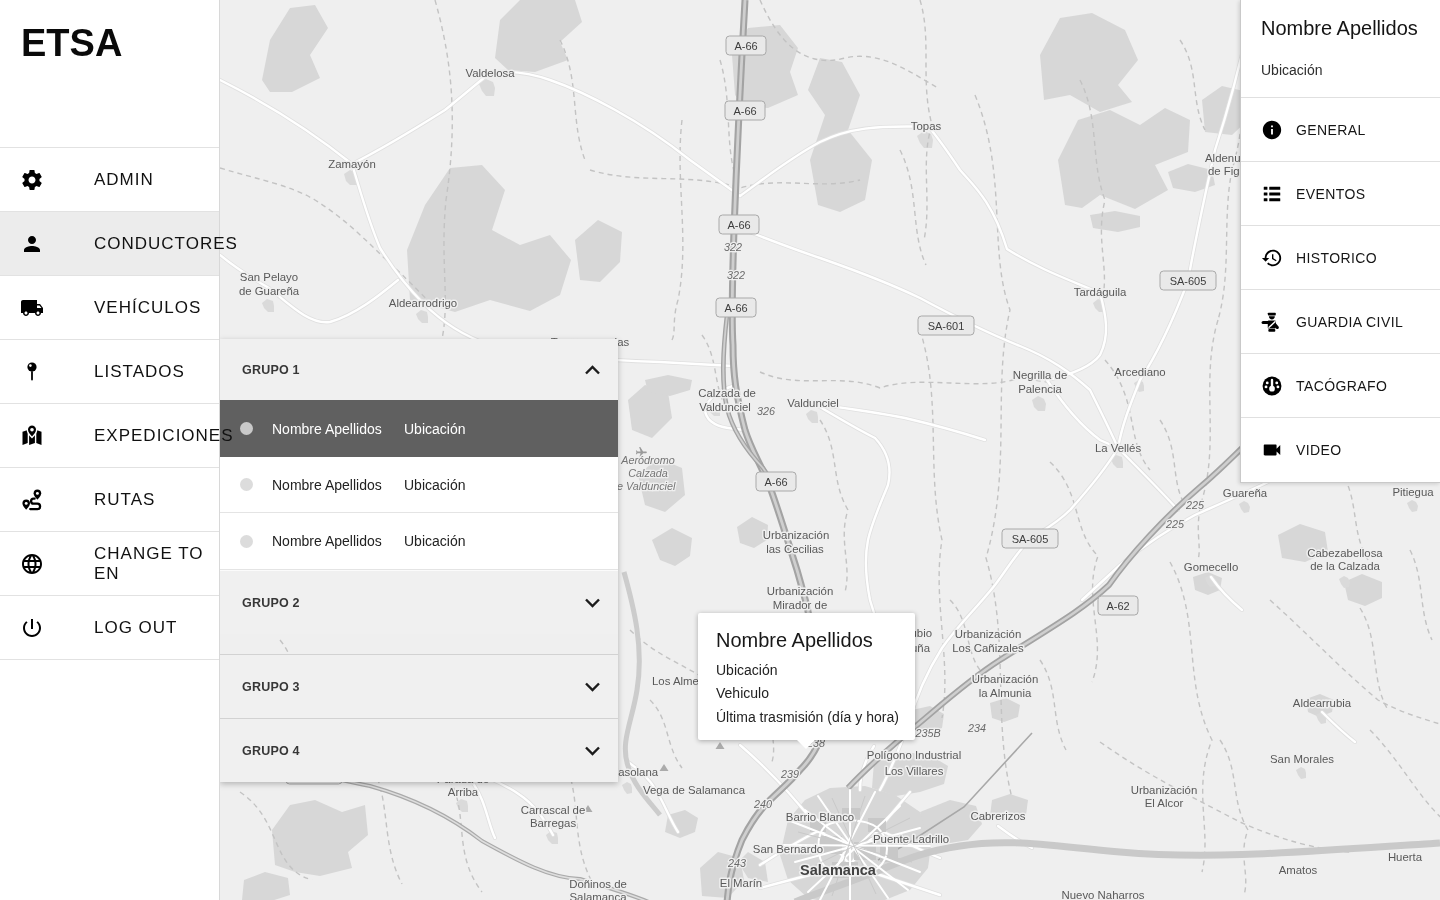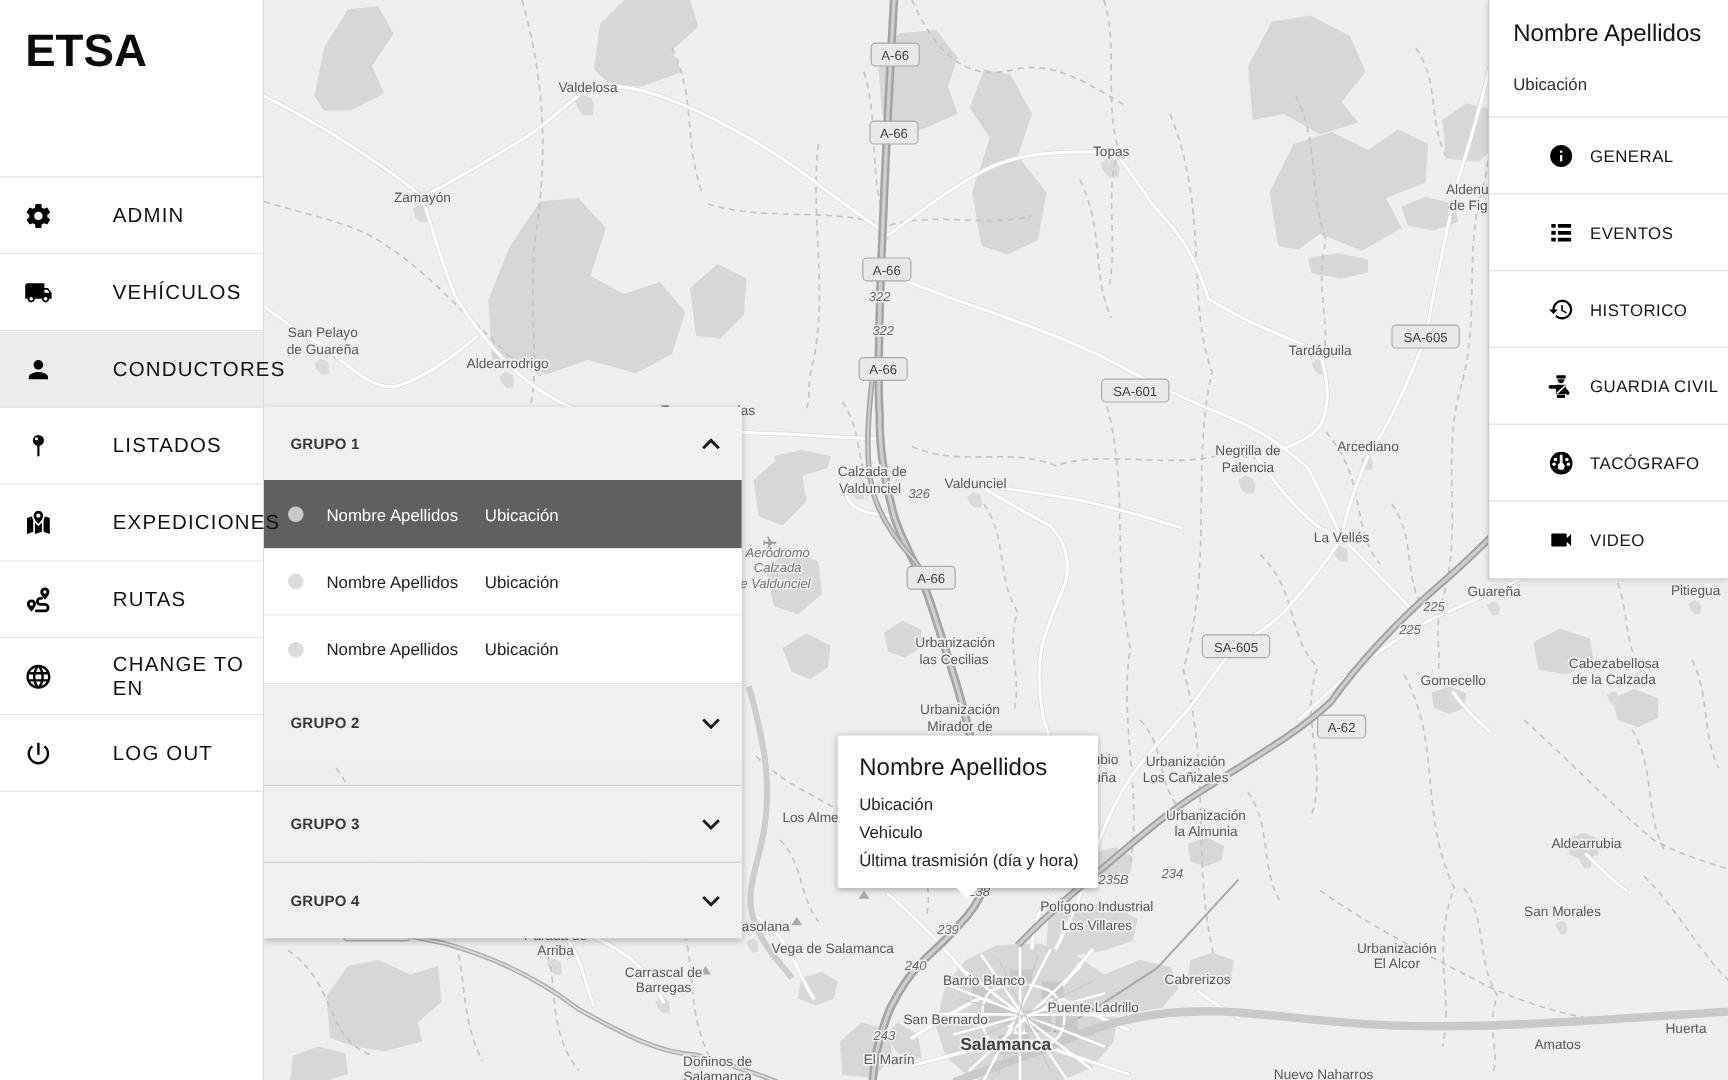--- a/index.html
+++ b/index.html
@@ -30,21 +30,21 @@
   .grow .n1{margin-left:19px;font-size:14px;color:#222;width:132px;}
   .grow .n2{margin-left:0;font-size:14px;color:#222;}
   .grow.sel .n1,.grow.sel .n2{color:#fff;}
   
   #rpanel{position:absolute;left:1240px;top:0;width:200px;height:483px;background:#fff;
     border-left:1px solid #c9c9c9;border-bottom:1px solid #c9c9c9;box-sizing:border-box;z-index:30;
     box-shadow:-1px 1px 4px rgba(0,0,0,0.15);}
   #rphead{height:97px;border-bottom:1px solid #e0e0e0;position:relative;}
   #rphead .t1{position:absolute;left:20px;top:17px;font-size:20px;color:#141414;}
   #rphead .t2{position:absolute;left:20px;top:62px;font-size:14px;color:#2e2e2e;}
-  .ritem{height:63px;border-bottom:1px solid #e0e0e0;display:flex;align-items:center;padding-left:29px;}
+  .ritem{height:63px;border-bottom:1px solid #e0e0e0;display:flex;align-items:center;}
   .ritem .ic{width:22px;height:22px;margin-left:20px;flex:none;}
   .ritem .lb{margin-left:13px;font-size:14px;color:#161616;letter-spacing:0.4px;}
   
   #popup{position:absolute;left:698px;top:613px;width:217px;height:127px;background:#fff;
     border-radius:2px;z-index:15;box-shadow:0 1px 5px rgba(0,0,0,0.3);}
   #popup .pt{position:absolute;left:18px;top:16px;font-size:20px;color:#181818;}
   .pline{position:absolute;left:18px;font-size:14px;color:#222;}
   #popup:after{content:"";position:absolute;left:99px;top:127px;width:0;height:0;
     border-left:9px solid transparent;border-right:9px solid transparent;border-top:9px solid #fff;}
 </style>
@@ -410,31 +410,31 @@
 
   <div id="sidebar">
     <div id="logo">ETSA</div>
     <div id="menu">
       <div class="mitem first">
         <svg class="ic" viewBox="0 0 24 24">
             <path fill="#000" d="M19.43 12.98c.04-.32.07-.64.07-.98s-.03-.66-.07-.98l2.11-1.65c.19-.15.24-.42.12-.64l-2-3.46c-.12-.22-.39-.3-.61-.22l-2.49 1c-.52-.4-1.08-.73-1.69-.98l-.38-2.65C14.46 2.18 14.25 2 14 2h-4c-.25 0-.46.18-.49.42l-.38 2.65c-.61.25-1.17.59-1.69.98l-2.49-1c-.23-.09-.49 0-.61.22l-2 3.46c-.13.22-.07.49.12.64l2.11 1.65c-.04.32-.07.65-.07.98s.03.66.07.98l-2.11 1.65c-.19.15-.24.42-.12.64l2 3.46c.12.22.39.3.61.22l2.49-1c.52.4 1.08.73 1.69.98l.38 2.65c.03.24.24.42.49.42h4c.25 0 .46-.18.49-.42l.38-2.65c.61-.25 1.17-.59 1.69-.98l2.49 1c.23.09.49 0 .61-.22l2-3.46c.12-.22.07-.49-.12-.64l-2.11-1.65zM12 15.5c-1.93 0-3.5-1.57-3.5-3.5s1.57-3.5 3.5-3.5 3.5 1.57 3.5 3.5-1.57 3.5-3.5 3.5z"></path>
           </svg>
         <div class="lb">ADMIN</div>
       </div>
+      <div class="mitem sel">
+        <svg class="ic" viewBox="0 0 24 24">
+            <path fill="#000" d="M12 12c2.21 0 4-1.79 4-4s-1.79-4-4-4-4 1.79-4 4 1.79 4 4 4zm0 2c-2.67 0-8 1.34-8 4v2h16v-2c0-2.66-5.33-4-8-4z"></path>
+          </svg>
+        <div class="lb">CONDUCTORES</div>
+      </div>
       <div class="mitem">
         <svg class="ic" viewBox="0 0 24 24">
             <path fill="#000" d="M20 8h-3V4H3c-1.1 0-2 .9-2 2v11h2c0 1.66 1.34 3 3 3s3-1.34 3-3h6c0 1.66 1.34 3 3 3s3-1.34 3-3h2v-5l-3-4zM6 18.5c-.83 0-1.5-.67-1.5-1.5s.67-1.5 1.5-1.5 1.5.67 1.5 1.5-.67 1.5-1.5 1.5zm13.5-9l1.96 2.5H17V9.5h2.5zm-1.5 9c-.83 0-1.5-.67-1.5-1.5s.67-1.5 1.5-1.5 1.5.67 1.5 1.5-.67 1.5-1.5 1.5z"></path>
           </svg>
         <div class="lb">VEHÍCULOS</div>
-      </div>
-      <div class="mitem sel">
-        <svg class="ic" viewBox="0 0 24 24">
-            <path fill="#000" d="M12 12c2.21 0 4-1.79 4-4s-1.79-4-4-4-4 1.79-4 4 1.79 4 4 4zm0 2c-2.67 0-8 1.34-8 4v2h16v-2c0-2.66-5.33-4-8-4z"></path>
-          </svg>
-        <div class="lb">CONDUCTORES</div>
       </div>
       <div class="mitem">
         <svg class="ic" viewBox="0 0 24 24">
             <circle cx="12" cy="7" r="4.6" fill="#000"></circle>
             <circle cx="10.4" cy="5.6" r="1.3" fill="#fff"></circle>
             <rect x="11.1" y="11" width="1.8" height="9.4" rx="0.9" fill="#000"></rect>
           </svg>
         <div class="lb">LISTADOS</div>
       </div>
       <div class="mitem">

